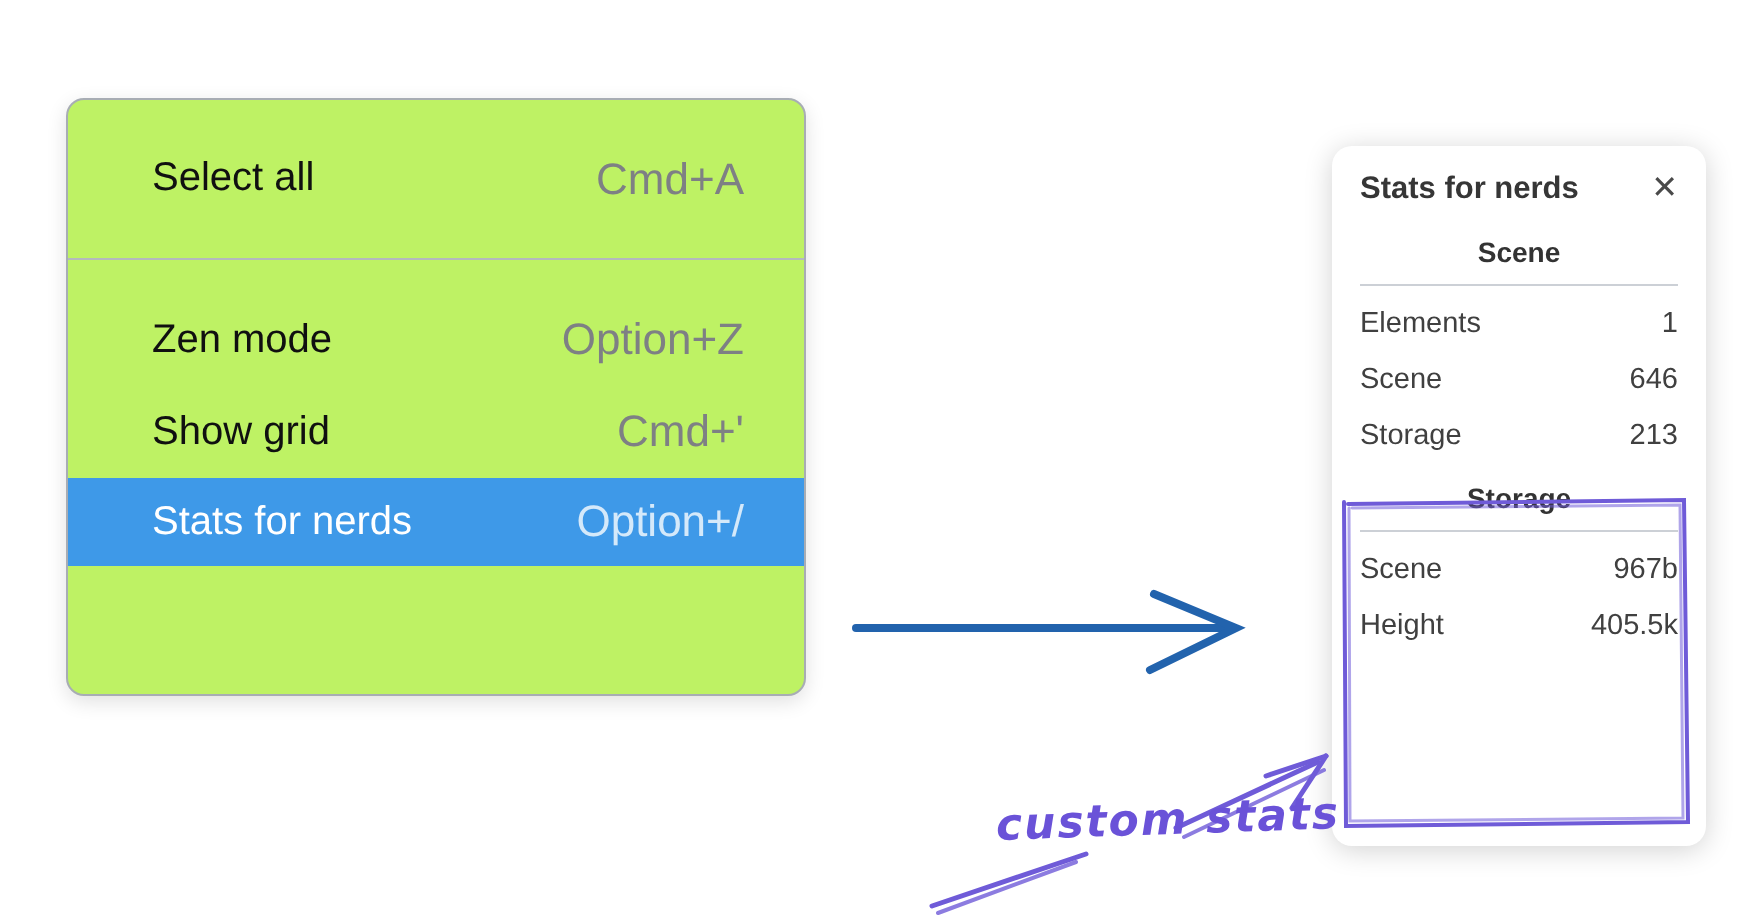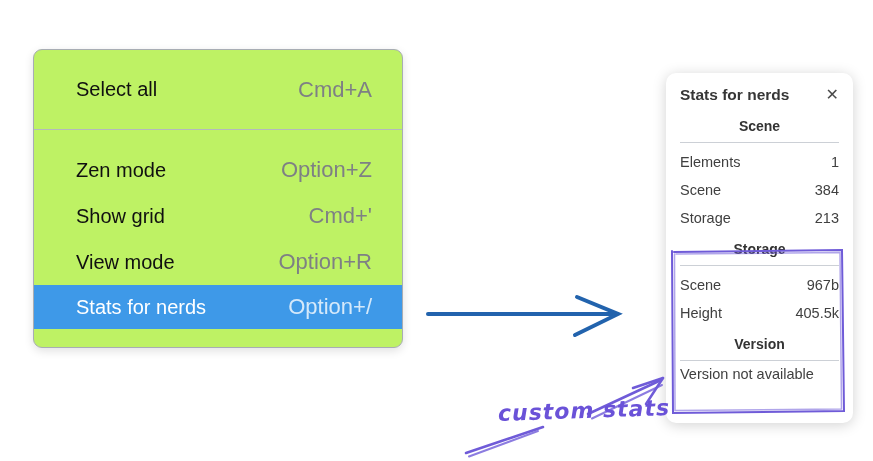--- a/index.html
+++ b/index.html
@@ -124,24 +124,20 @@
   <div class="menu-separator"></div>
   <div class="menu-group">
     <div class="menu-item">
       <span>Zen mode</span>
       <span class="shortcut">Option+Z</span>
     </div>
     <div class="menu-item">
       <span>Show grid</span>
       <span class="shortcut">Cmd+'</span>
     </div>
-    <div class="menu-item">
-      <span>View mode</span>
-      <span class="shortcut">Option+R</span>
-    </div>
     <div class="menu-item selected">
       <span>Stats for nerds</span>
       <span class="shortcut">Option+/</span>
     </div>
   </div>
 </div>
 
 <div class="stats-panel">
   <div class="panel-header">
     <span class="panel-title">Stats for nerds</span>
@@ -150,46 +146,41 @@
 
   <div>
     <div class="section-heading">Scene</div>
     <hr class="section-divider">
     <div class="stat-row">
       <span>Elements</span>
       <span>1</span>
     </div>
     <div class="stat-row">
       <span>Scene</span>
-      <span>384</span>
+      <span>646</span>
     </div>
     <div class="stat-row">
       <span>Storage</span>
       <span>213</span>
     </div>
   </div>
 
   <div>
     <div class="section-heading">Storage</div>
     <hr class="section-divider">
     <div class="stat-row">
       <span>Scene</span>
       <span>967b</span>
     </div>
     <div class="stat-row">
       <span>Height</span>
       <span>405.5k</span>
     </div>
   </div>
 
-  <div>
-    <div class="section-heading">Version</div>
-    <hr class="section-divider">
-    <div class="version-note">Version not available</div>
-  </div>
 </div>
 
 <svg class="overlay-svg" viewBox="0 0 873 461" xmlns="http://www.w3.org/2000/svg">
 
   <g stroke="#2263ad" fill="none" stroke-linecap="round">
     <path d="M 428 314 L 612 314" stroke-width="4"></path>
     <path d="M 577 297 L 618 314 L 575 335" stroke-width="4"></path>
   </g>
 
   <g stroke="#6f5bd8" fill="none" stroke-width="2" stroke-linecap="round">

